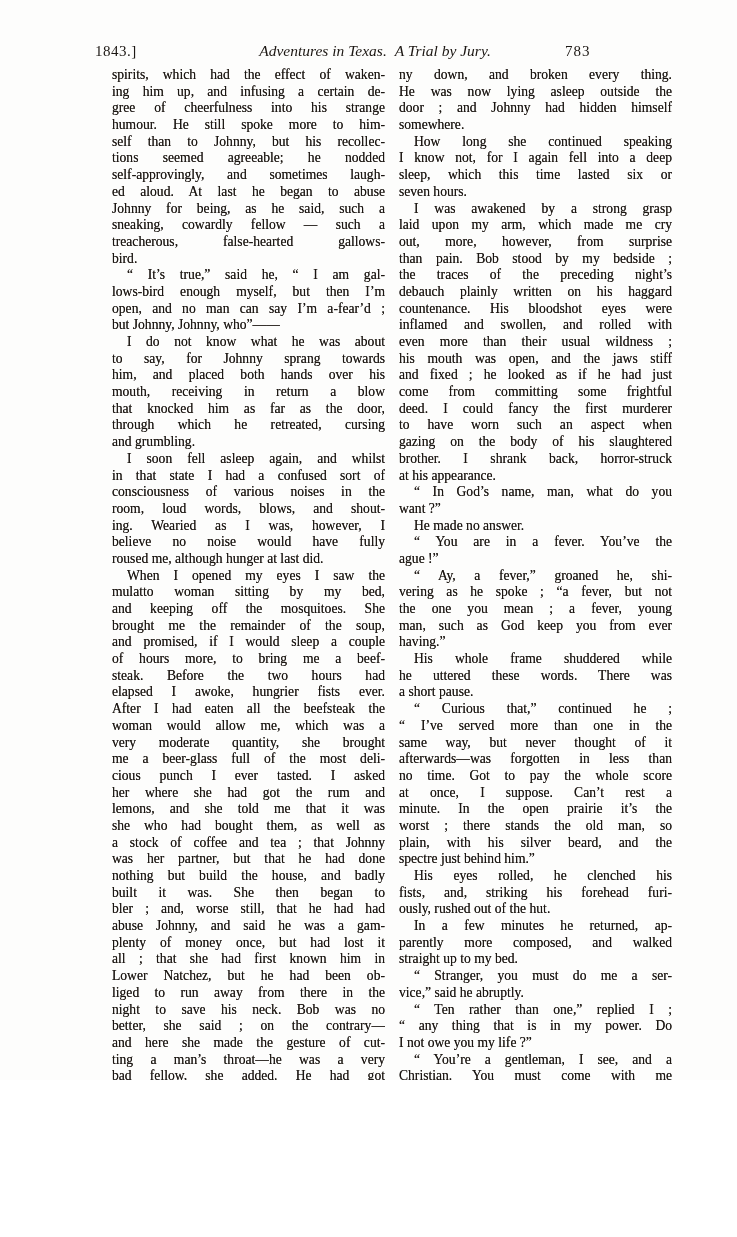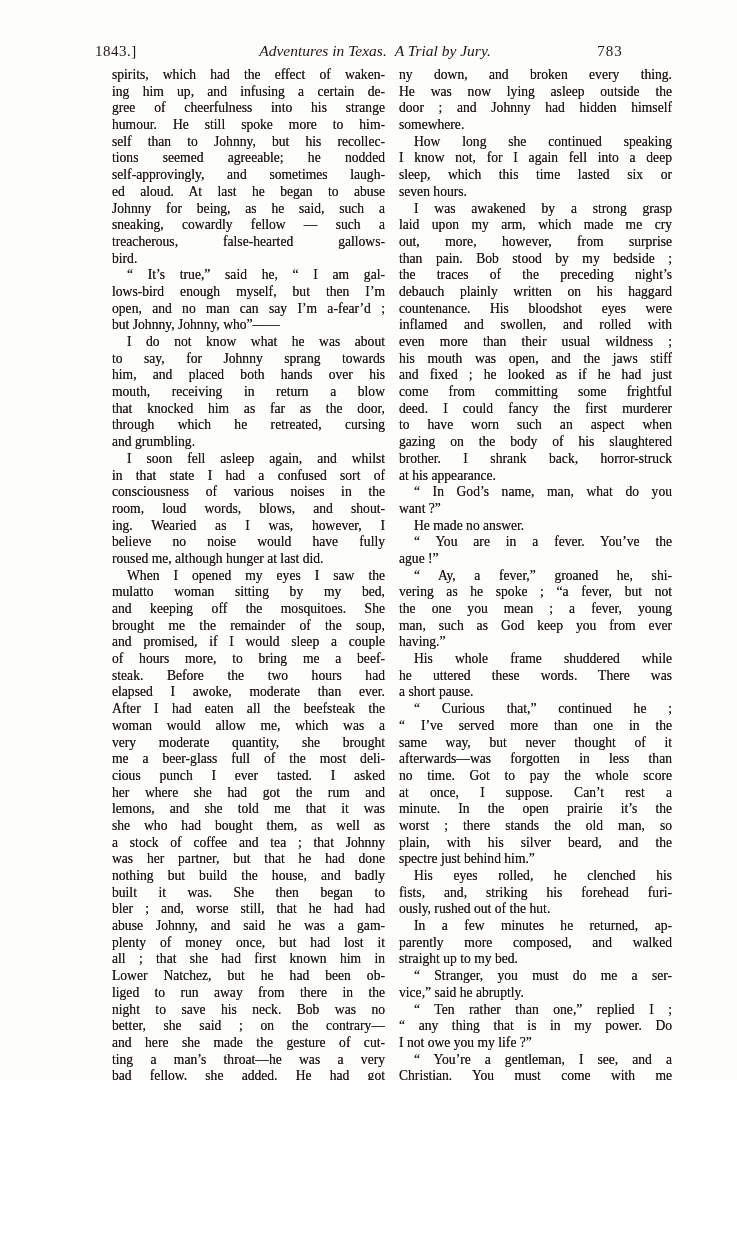--- a/index.html
+++ b/index.html
@@ -35,21 +35,21 @@
   .header .titles {
     flex: 1;
     text-align: center;
     font-style: italic;
     font-size: 15.5px;
     white-space: nowrap;
   }
   .header .titles .t2 { margin-left: 4px; }
   .header .pagenum {
     width: 90px;
-    text-align: center;
+    text-align: left;
     letter-spacing: 1px;
   }
   
   .columns {
     position: absolute;
     top: 67px;
     left: 112px;
     width: 560px;
     display: flex;
     gap: 14px;
@@ -172,21 +172,21 @@
           <div class="line last">roused me, although hunger at last did.</div>
         </div>
         <div class="para">
           <div class="line indent">When I opened my eyes I saw the</div>
           <div class="line">mulatto woman sitting by my bed,</div>
           <div class="line">and keeping off the mosquitoes.  She</div>
           <div class="line">brought me the remainder of the soup,</div>
           <div class="line">and promised, if I would sleep a couple</div>
           <div class="line">of hours more, to bring me a beef-</div>
           <div class="line">steak.  Before the two hours had</div>
-          <div class="line">elapsed I awoke, moderate than ever.</div>
+          <div class="line">elapsed I awoke, hungrier fists ever.</div>
           <div class="line">After I had eaten all the beefsteak the</div>
           <div class="line">woman would allow me, which was a</div>
           <div class="line">very moderate quantity, she brought</div>
           <div class="line">me a beer-glass full of the most deli-</div>
           <div class="line">cious punch I ever tasted.  I asked</div>
           <div class="line">her where she had got the rum and</div>
           <div class="line">lemons, and she told me that it was</div>
           <div class="line">she who had bought them, as well as</div>
           <div class="line">a stock of coffee and tea ; that Johnny</div>
           <div class="line">was her partner, but that he had done</div>

